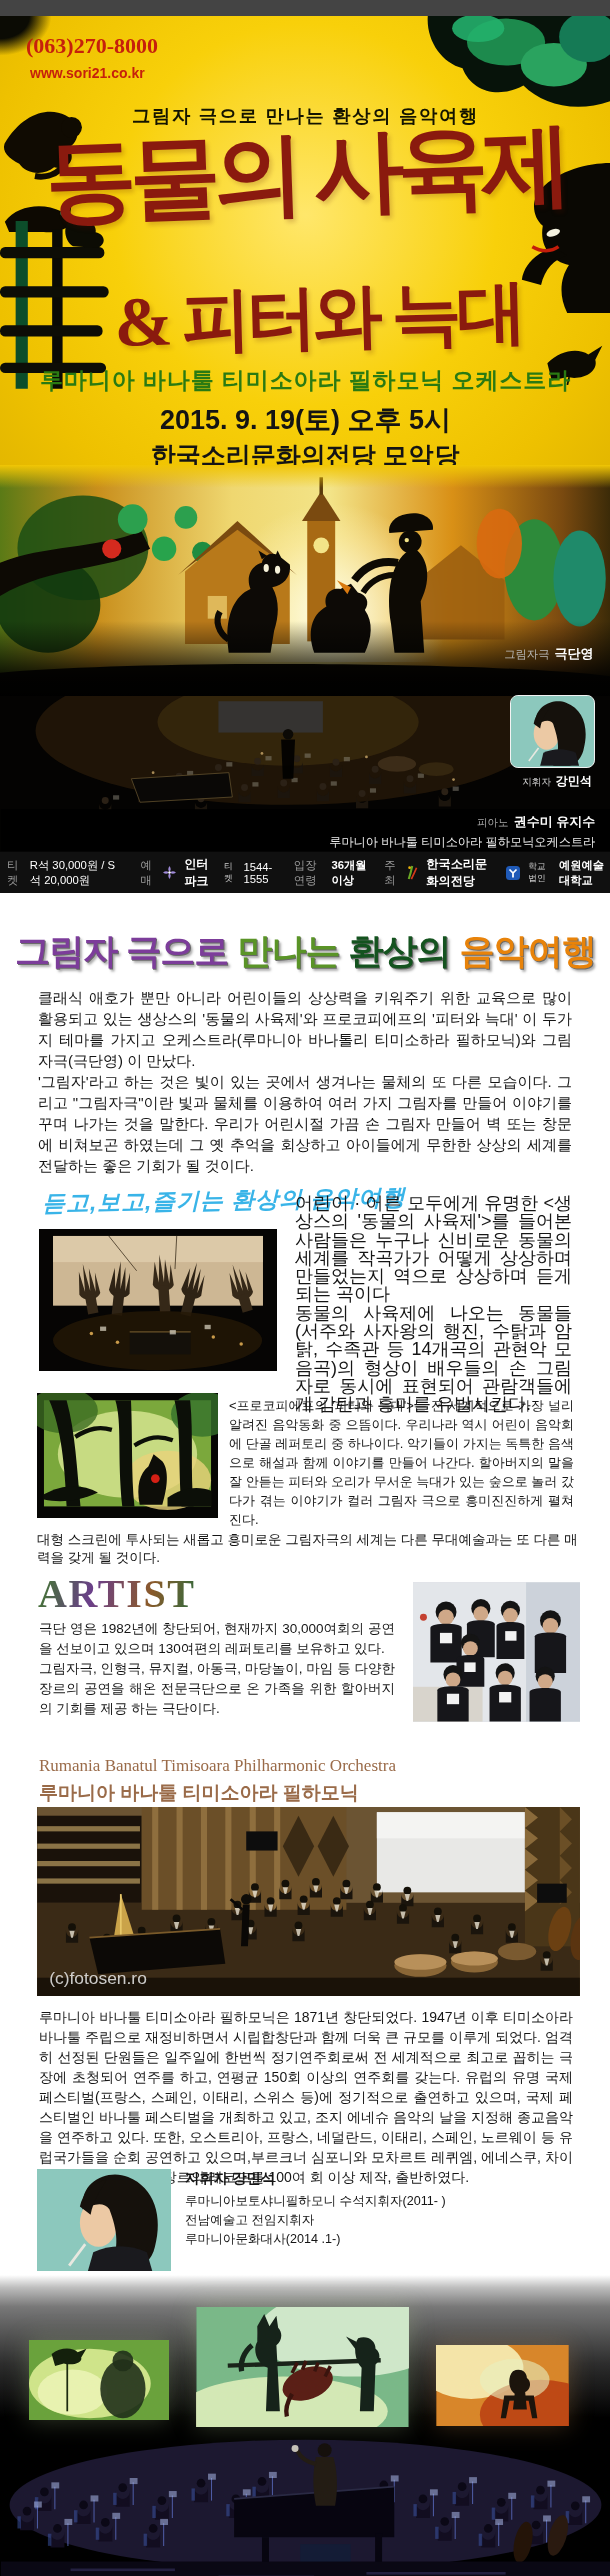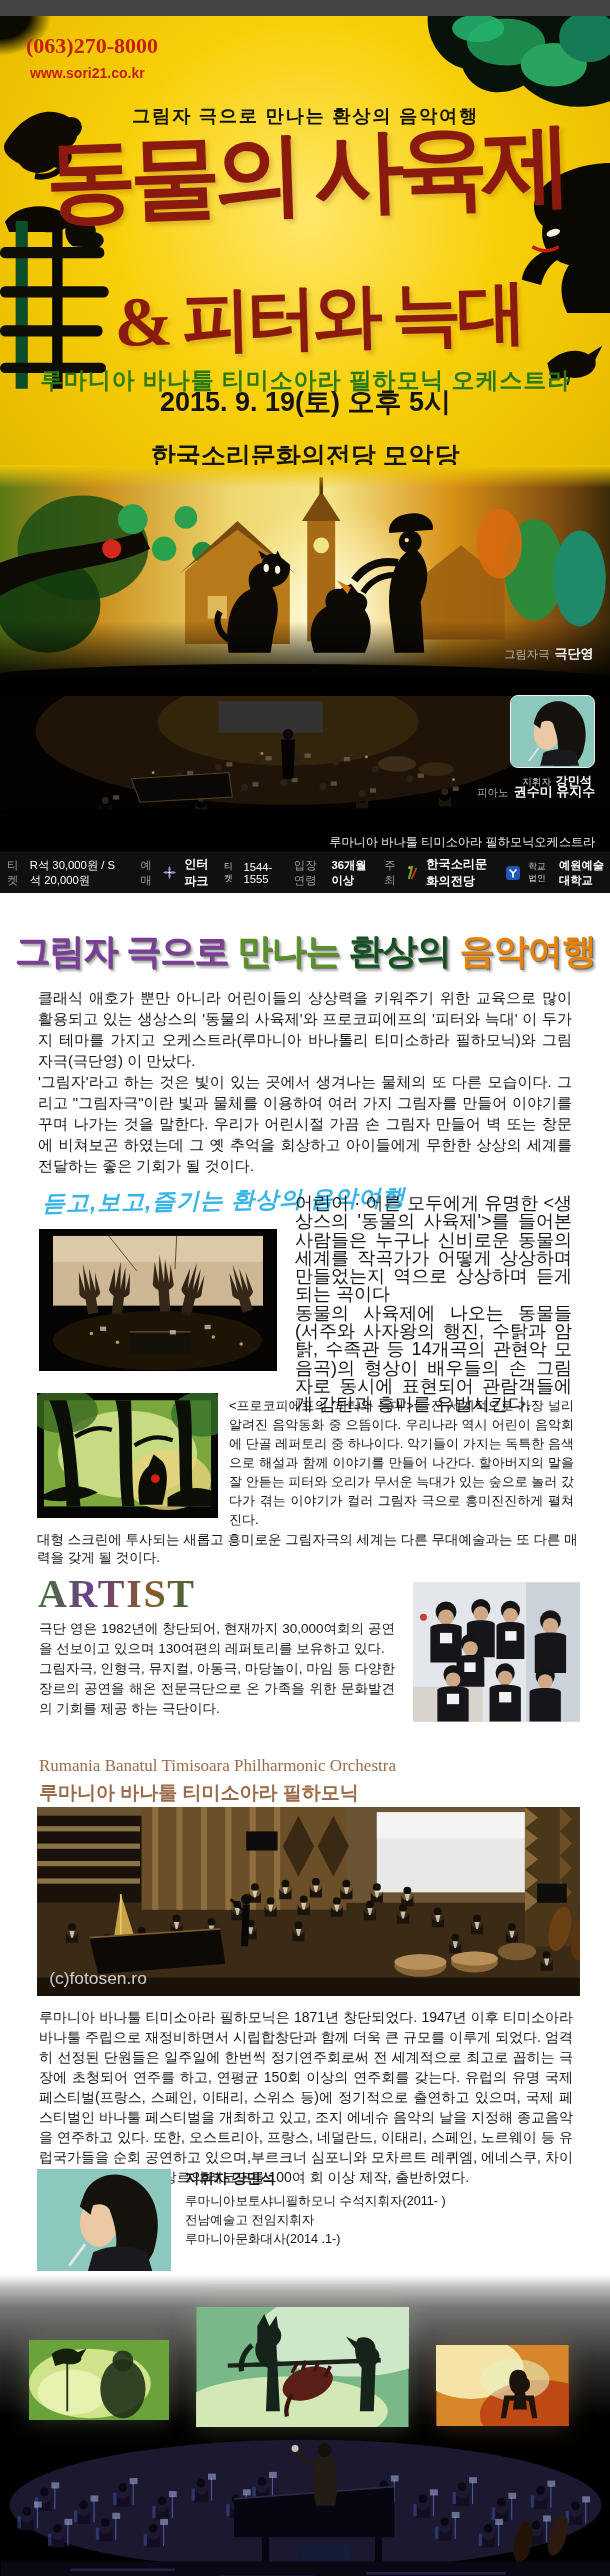--- a/index.html
+++ b/index.html
@@ -17,39 +17,39 @@
   .contact-phone{top:17.4px;left:26px;font-family:"Liberation Serif",serif;font-weight:bold;
      font-size:22px;color:#c6200c;letter-spacing:0;}
   .contact-web{top:49px;left:30px;font-weight:bold;font-size:14px;color:#c6200c;}
   .tagline{top:87px;font-size:18.3px;color:#141400;font-weight:bold;letter-spacing:1.7px;}
   .title1{top:112px;font-size:91px;line-height:1;font-family:"Liberation Serif",serif;font-weight:bold;
      color:#8a1a0e;letter-spacing:-7px;transform:rotate(-2deg);text-shadow:2.6px 3.5px 4.4px rgba(90,15,0,.18);}
   .title2{top:267px;font-size:70px;line-height:1;font-family:"Liberation Serif",serif;font-weight:bold;
      color:#8a1a0e;letter-spacing:-4.4px;transform:rotate(-1.5deg);padding-left:26px;
      text-shadow:2.6px 3.5px 4.4px rgba(90,15,0,.18);}
   .orch-line{top:349px;font-size:23px;font-weight:bold;color:#2a7a12;letter-spacing:0.9px;}
-  .date-line{top:368px;font-size:27px;font-weight:bold;color:#141414;}
+  .date-line{top:386px;font-size:27px;font-weight:bold;color:#141414;}
   .venue-line{top:423px;font-size:25px;color:#141414;font-weight:bold;}
   .venue-hall{font-weight:900;letter-spacing:0.9px;}
   .village{top:449px;left:0;width:611px;height:234px;
      background:linear-gradient(90deg,#5a7a16 0%,#c98f1c 16%,#efd770 38%,#f3e488 54%,#d99016 74%,#7a4a10 92%,#3a2a08 100%);}
   .village-sun{top:489px;left:218px;width:227px;height:157px;
      background:radial-gradient(ellipse at 50% 70%, rgba(255,255,238,.95), rgba(255,241,180,.45) 50%, transparent 72%);}
   .village-topfade{top:449px;left:0;width:611px;height:23px;
      background:linear-gradient(180deg,#f1c605,transparent);}
   .village-fade{top:605px;left:0;width:611px;height:80px;
      background:linear-gradient(180deg,transparent,rgba(0,0,0,.88) 70%,#000);}
   .shadow-credit{top:629px;right:17.4px;font-size:11.3px;color:#b9b9b9;}
   .shadow-credit b{font-size:13px;color:#fff;margin-left:5.2px;}
   .orch-band{top:680px;left:0;width:611px;height:155px;background:#040302;}
   .cond-card{top:679px;left:510px;width:85px;height:73px;border:1.7px solid #f2f2f2;border-radius:7.9px;
      overflow:hidden;background:#8cc8bd;box-sizing:border-box;}
   .cond-caption{top:757px;right:19px;font-size:9.6px;color:#cccccc;}
   .cond-caption b{font-size:12.2px;color:#fff;margin-left:4.4px;}
-  .piano-credit{top:767px;right:15.7px;font-size:10.5px;color:#a8a8a8;}
+  .piano-credit{top:797px;right:15.7px;font-size:10.5px;color:#a8a8a8;}
   .piano-credit b{font-size:13px;color:#fff;margin-left:5.2px;}
   .orch-credit{top:818px;right:15.7px;font-size:12.2px;color:#ececec;}
 
   
   .ticket-bar{top:836px;left:0;width:611px;height:41px;background:#101010;
      display:flex;align-items:center;justify-content:center;gap:7.9px;font-size:11.3px;color:#fff;}
   .tb-label{color:#9a9a9a;margin-left:7px;}
   .tb-val{color:#fff;}
   .tb-bold{font-weight:bold;}
   .tb-small{font-size:8.7px;color:#cfcfcf;}
@@ -360,21 +360,21 @@
       <path d="M8,116 C30,104 52,104 70,114 C50,124 26,126 8,122 Z" fill="#0c0f08"></path>
       <path d="M150,120 C166,108 186,106 200,112 L200,130 L150,130 Z" fill="#0c0f08"></path>
     </svg>
   </div>
   <div class="abs para textB">&lt;프로코피에프의 '피터와 늑대'&gt;는 전 세계적으로 가장 널리 알려진 음악동화 중 으뜸이다. 우리나라 역시 어린이 음악회에 단골 레퍼토리 중 하나이다. 악기들이 가지는 독특한 음색으로 해설과 함께 이야기를 만들어 나간다. 할아버지의 말을 잘 안듣는 피터와 오리가 무서운 늑대가 있는 숲으로 놀러 갔다가 겪는 이야기가 컬러 그림자 극으로 흥미진진하게 펼쳐진다.</div>
 
   <div class="abs closing-line">대형 스크린에 투사되는 새롭고 흥미로운 그림자극의 세계는 다른 무대예술과는 또 다른 매력을 갖게 될 것이다.</div>
 
   <div class="abs artist-heading">ARTIST</div>
   <div class="abs para artist-para">극단 영은 1982년에 창단되어, 현재까지 30,000여회의 공연을 선보이고 있으며 130여편의 레퍼토리를 보유하고 있다.
-그림자극, 인형극, 뮤지컬, 아동극, 마당놀이, 마임 등 다양한 장르의 공연을 해온 전문극단으로 온 가족을 위한 문화발견의 기회를 제공 하는 극단이다.</div>
+그림자극, 인형극, 뮤지컬, 아동극, 마당놀이, 마임 등 다양한 장르의 공연을 해온 전문극단으로 온 가족을 위한 할아버지의 기회를 제공 하는 극단이다.</div>
   <div class="abs artist-photo">
     <svg width="167" height="140" viewBox="0 0 192 160">
       <rect width="192" height="160" fill="#e3e6ea"></rect>
       <rect x="130" y="0" width="62" height="160" fill="#ccd2da"></rect>
       <rect x="0" y="120" width="80" height="40" fill="#d8d4cc"></rect>
       <circle cx="12" cy="40" r="4" fill="#c44030"></circle>
       <g>
         <circle cx="38" cy="34" r="12" fill="#141414"></circle>
           <circle cx="38" cy="40" r="9" fill="#cfa888"></circle>
         <path d="M20,52 C20,46 56,46 56,52 L56,92 L20,92 Z" fill="#16161a"></path>

